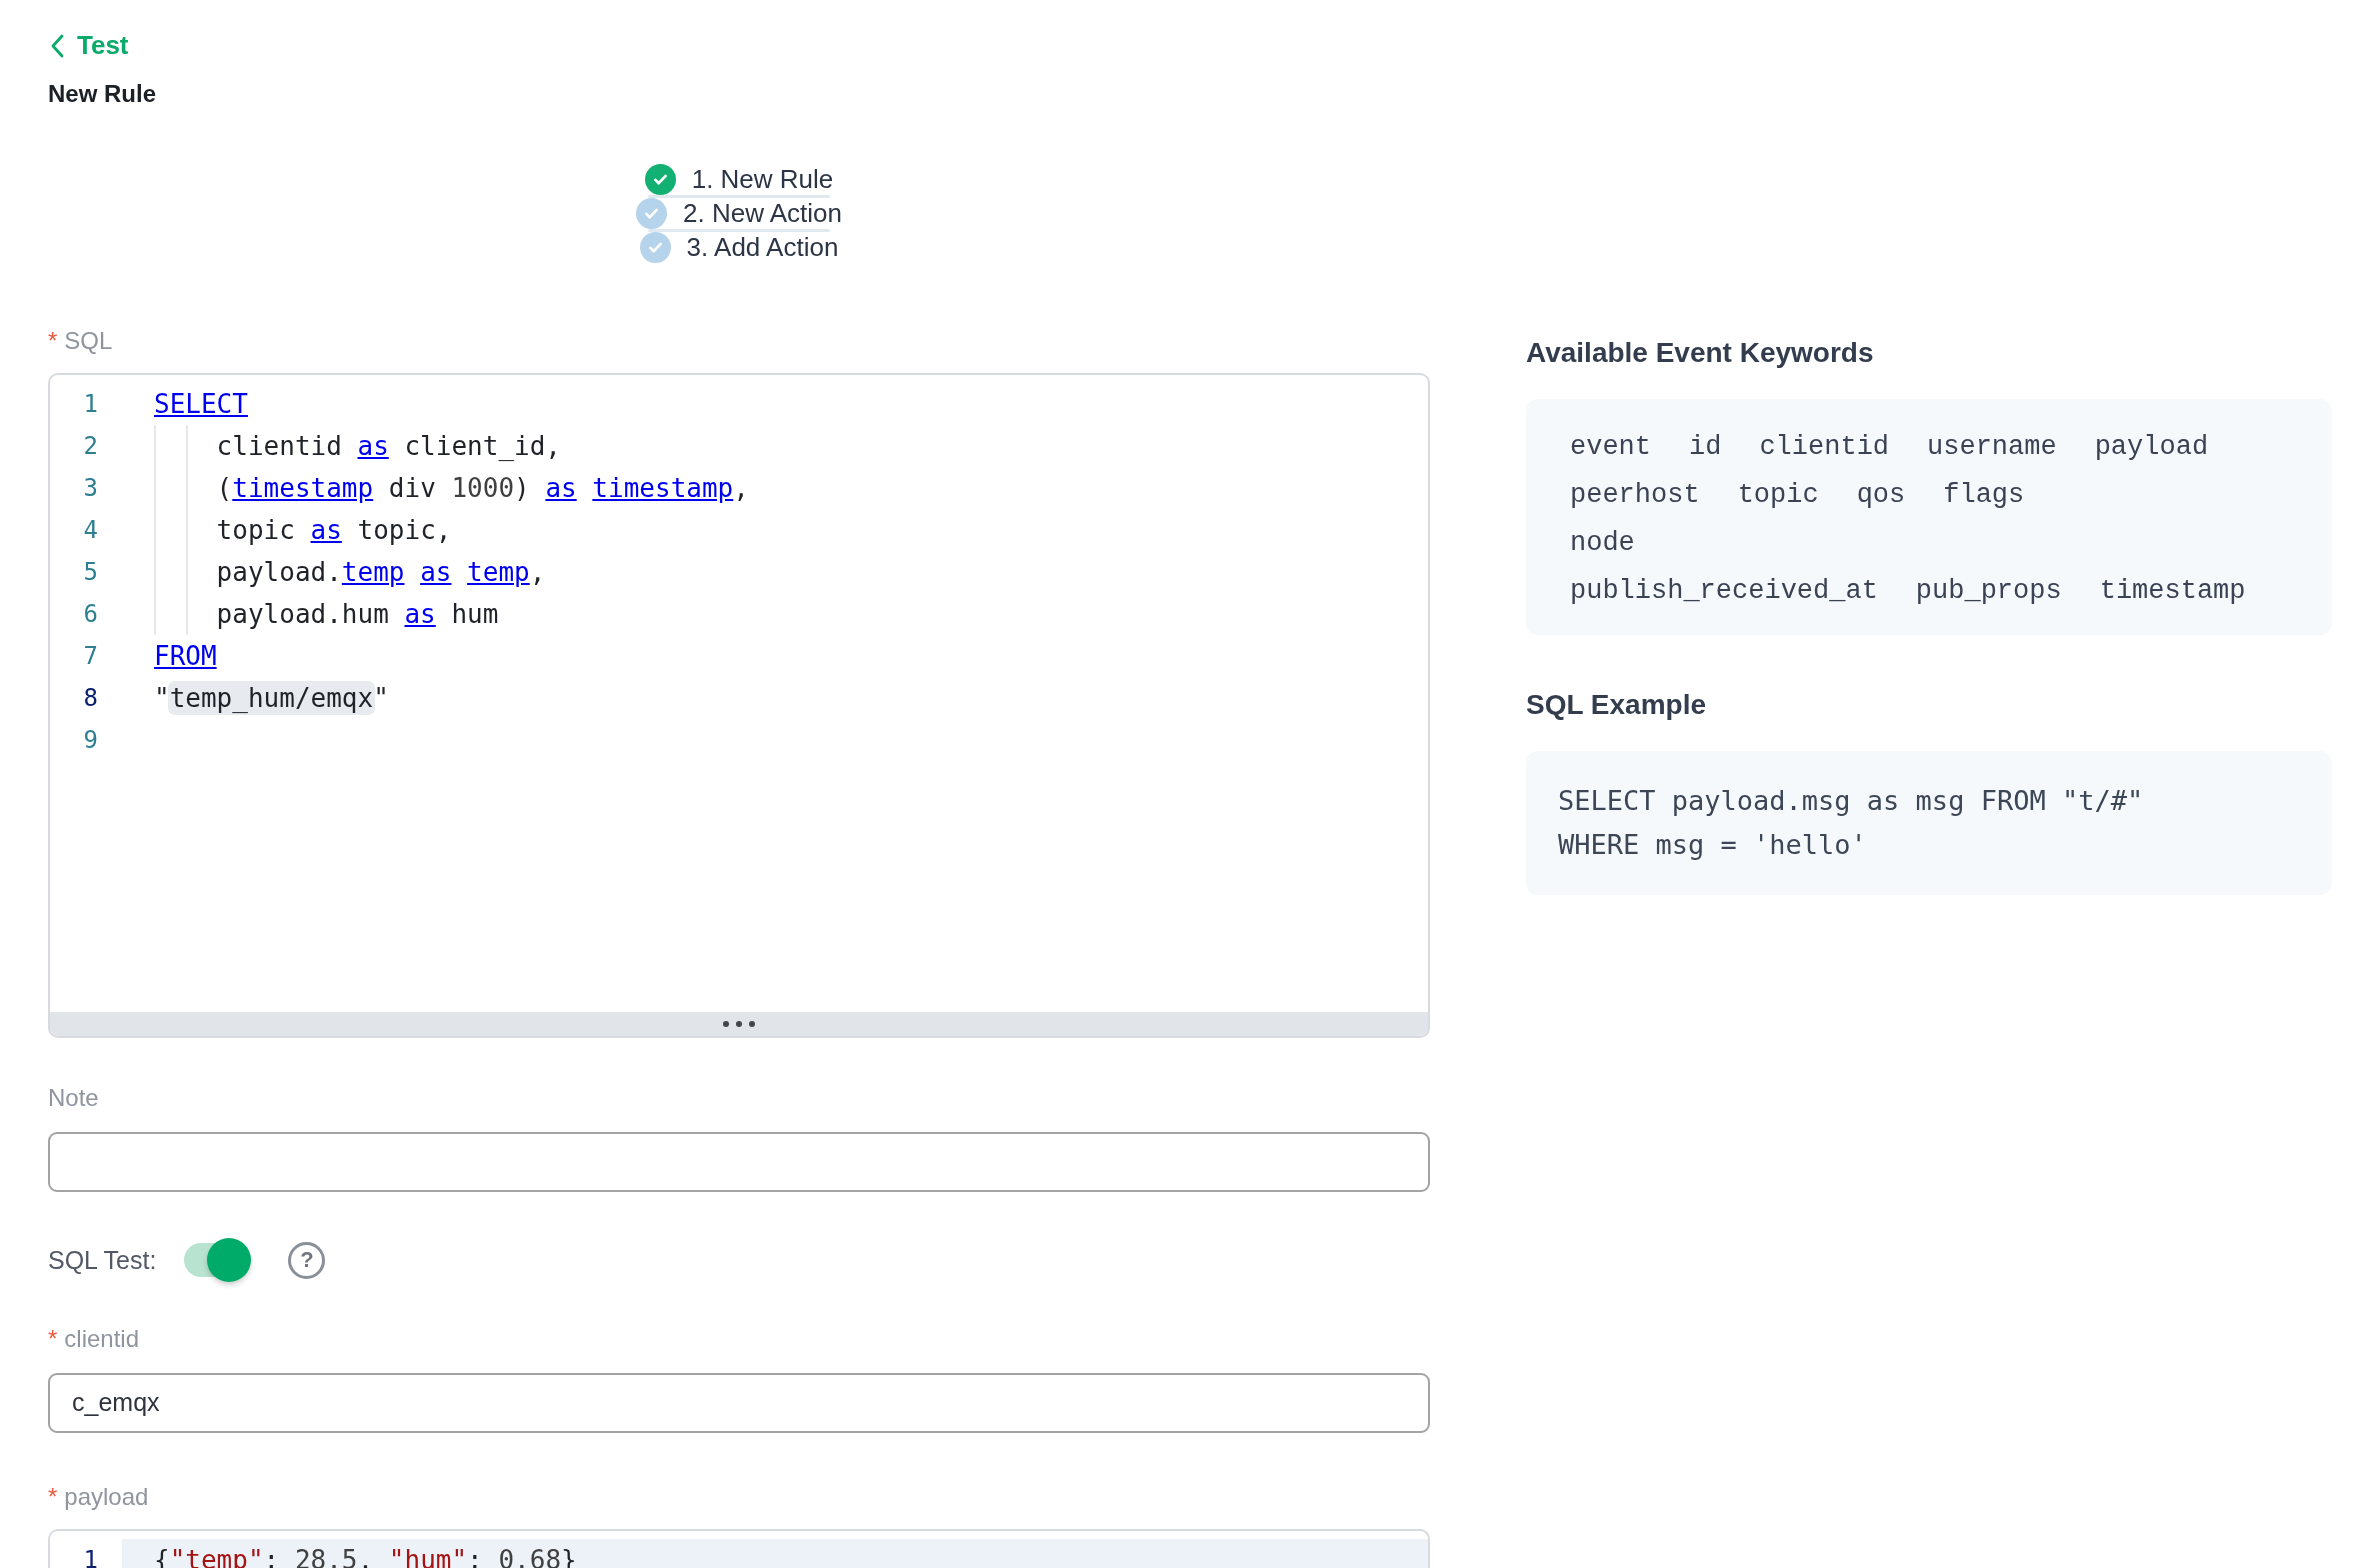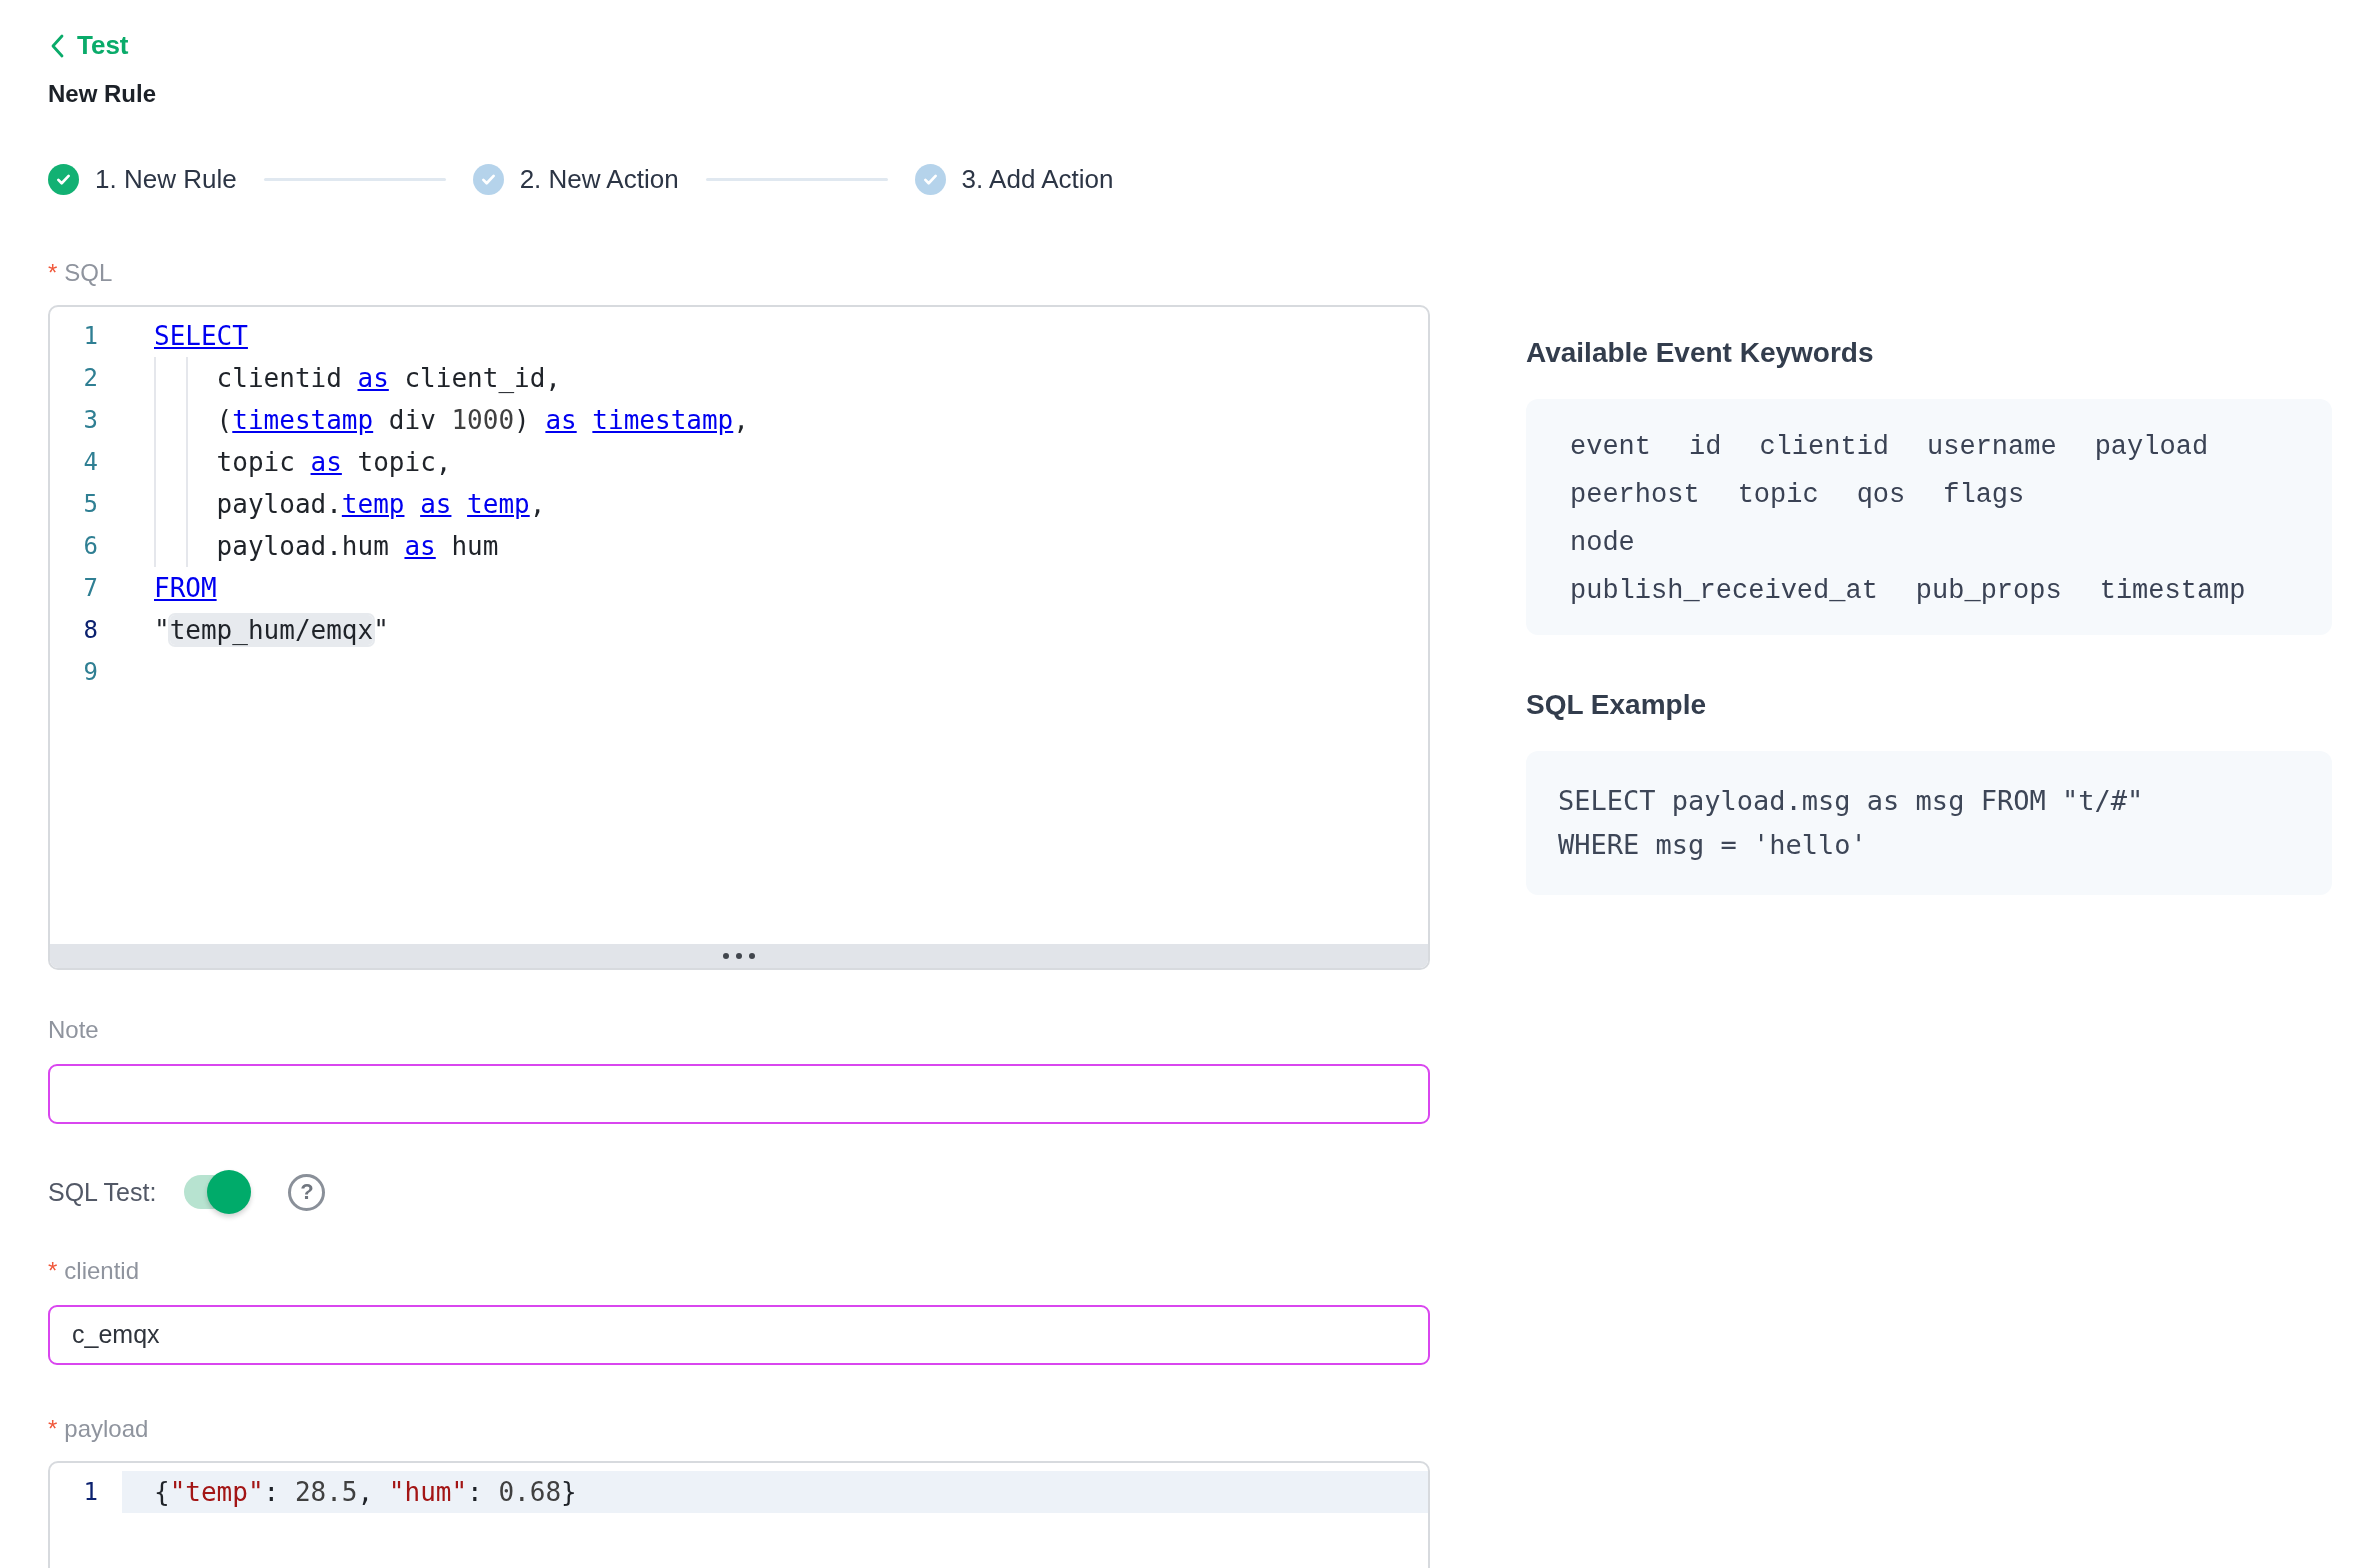--- a/index.html
+++ b/index.html
@@ -11,21 +11,21 @@
 
   
   .back-link { display:inline-flex; align-items:center; gap:9px; color:#0aab6a;
                font-size:26px; font-weight:700; cursor:pointer; }
   .back-link svg { display:block; }
 
   
   .page-title { margin-top:17px; font-size:24px; font-weight:700; color:#1c2128; }
 
   
-  .steps { display:flex; align-items:center; margin-top:56px; }
+  .steps { display:flex; align-items:center; margin-top:56px;flex-direction:column; }
   .step { display:flex; align-items:center; cursor:pointer; }
   .step-circle { width:31px; height:31px; border-radius:50%; flex:none;
                  display:flex; align-items:center; justify-content:center; }
   .step-circle.done { background:#12b173; }
   .step-circle.pending { background:#b5d3eb; }
   .step-label { margin-left:16px; font-size:26px; color:#2c3545; font-weight:500; }
   .connector { width:182px; height:3px; background:#e0e8f0; margin:0 27px; border-radius:2px; }
 
   
   .field-label { font-size:24px; color:#8f949e; display:flex; gap:7px; align-items:baseline; }
@@ -54,21 +54,21 @@
   .tok-pl { color:#1f2329; }
   .tok-hl { background:#e7eaee; border-radius:5px; box-shadow:0 0 0 2px #e7eaee; }
   .guide { position:absolute; top:0; bottom:0; width:2px; background:#e5e7ec; }
   .guide.g1 { left:32px; } .guide.g2 { left:64px; }
   .resize-bar { height:24px; background:#e1e4e9; display:flex; align-items:center;
                 justify-content:center; gap:7px; cursor:row-resize; }
   .resize-bar .dot { width:6px; height:6px; border-radius:50%; background:#41464d; }
 
   
   .text-input { display:block; width:100%; height:60px; margin-top:20px;
-                border:2px solid #d946ef; border-radius:9px; font-size:25px;
+                border:2px solid #a3a3a3; border-radius:9px; font-size:25px;
                 color:#2f343c; padding:0 22px; outline:none;
                 font-family:"Liberation Sans", sans-serif; background:#fff; }
 
   
   .sql-test-row { margin-top:50px; display:flex; align-items:center; }
   .sql-test-label { font-size:25px; color:#525866; }
   .switch { position:relative; width:64px; height:34px; border-radius:17px;
             background:#b7e3d0; margin-left:28px; cursor:pointer; flex:none; }
   .switch .knob { position:absolute; right:-3px; top:-5px; width:44px; height:44px;
                   border-radius:50%; background:#00ab6a;

